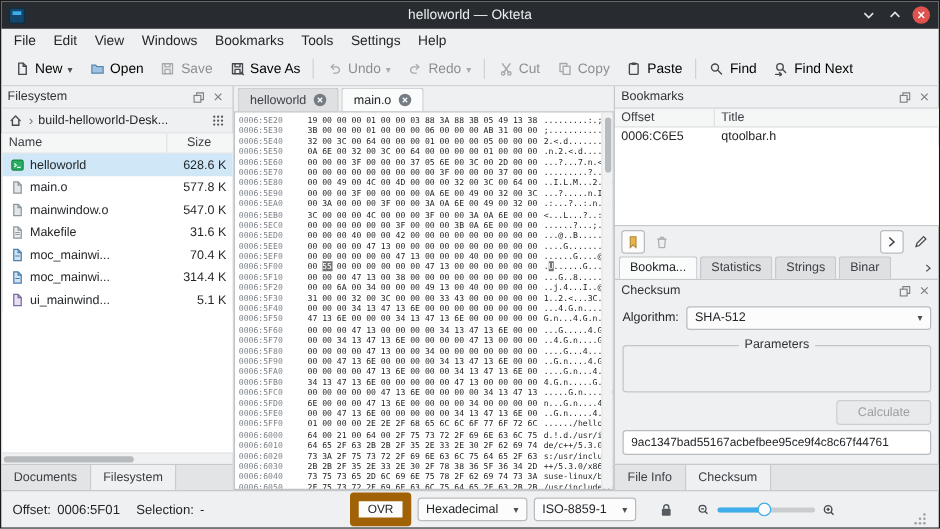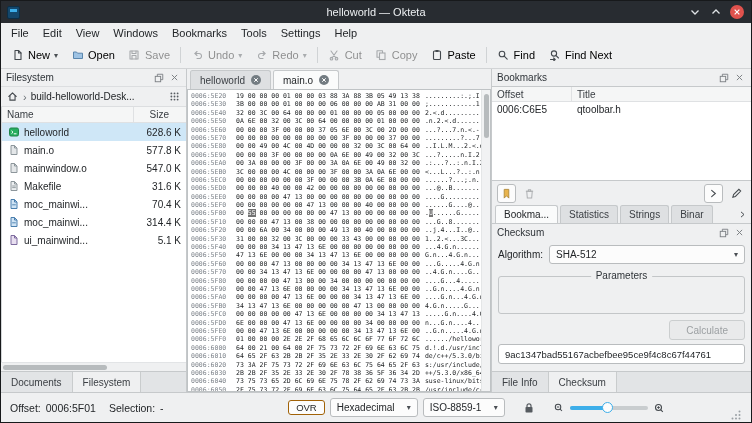--- a/index.html
+++ b/index.html
@@ -65,21 +65,21 @@
   .doctabs { height:20px; display:flex; align-items:flex-end; padding-left:3px; gap:2px; flex:0 0 auto; }
   .dtab { height:19px; display:flex; align-items:center; gap:6px; padding:0 9px; background:#dee0e2; border:1px solid #c6c9cb; border-bottom:none; border-radius:2.5px 2.5px 0 0; font-size:10px; color:#3c4045; }
   .dtab.active { background:#fafbfb; color:#232629; }
   .tabclose { width:10px; height:10px; border-radius:50%; background:#737c82; display:inline-flex; align-items:center; justify-content:center; }
 
   
   .hexview { flex:1; min-height:0; background:#fff; border:1px solid #bfc3c5; position:relative; overflow:hidden;
              font-family:"DejaVu Sans Mono",monospace; font-size:6.5px; line-height:8.4px; padding:2px 0 0 3px; }
   .hexrow { display:flex; height:8.4px; white-space:pre; }
   .off { width:37px; flex:0 0 auto; color:#7d838a; }
-  .hx { flex:0 0 auto; margin-left:8px; color:#1b1e20; }
+  .hx { flex:0 0 auto; margin-left:18px; color:#1b1e20; }
   .txt { margin-left:5px; color:#1b1e20; }
   .cursor { background:#737373; color:#fff; }
   .vscroll { position:absolute; right:0; top:0; bottom:0; width:9px; background:#f1f2f3; border-left:1px solid #e4e6e7; }
   .vthumb { position:absolute; left:2px; top:4px; width:5px; height:44px; background:#b7bbbd; border-radius:2.5px; }
 
   
   .bmtable { height:95px; background:#fff; border:1px solid #c6c9cb; border-left:none; border-right:none; display:flex; flex-direction:column; flex:0 0 auto; }
   .bmhead { display:flex; height:15px; background:#f5f6f6; border-bottom:1px solid #dfe1e3; font-size:10px; color:#383d42; flex:0 0 auto; }
   .bmh-offset { width:80px; padding-left:5px; border-right:1px solid #dfe1e3; display:flex; align-items:center; }
   .bmh-title { flex:1; padding-left:5px; display:flex; align-items:center; }
@@ -110,21 +110,21 @@
   .btn.disabled { color:#9ca0a3; background:#e9eaeb; border-color:#cbcecf; }
 
   .hashrow { padding:1px 6px 3px 6px; flex:0 0 auto; }
   .hashfield { height:20px; border:1px solid #b9bcbe; border-radius:3px; background:#fff; display:flex; align-items:center; padding:0 6px; font-size:9.5px; overflow:hidden; white-space:nowrap; color:#232629; }
 
   
   .statusbar { height:30px; display:flex; align-items:center; padding:0 9px; gap:5px; border-top:1px solid #c6c9cb; font-size:10.5px; flex:0 0 auto;text-align:right; }
   .stext { color:#232629; }
   .sval { margin-right:8px; }
   .sp2 { flex:2; } .sp1 { flex:1; }
-  .ovr { border:1px solid #a16207; border-radius:3px; background:#fcfcfc; padding:1px 7px; font-size:9.5px; }
+  .ovr { border:7px solid #a16207; border-radius:3px; background:#fcfcfc; padding:1px 7px; font-size:9.5px; }
   .combo.status { height:19px; }
   .slider { position:relative; width:78px; height:4px; background:#c9cdcf; border-radius:2px; align-self:center; }
   .slider .fill { position:absolute; left:0; top:0; bottom:0; width:45%; background:#3daee9; border-radius:2px; }
   .slider .knob { position:absolute; left:41%; top:-4px; width:11px; height:11px; border-radius:50%; background:#fcfcfc; border:1px solid #3daee9; }
   .grip { width:13px; height:13px; align-self:flex-end; margin-bottom:2px; }
 </style>
 </head>
 <body>
 
 <div class="window">
@@ -181,20 +181,30 @@
         <span class="lbl">Open</span>
       </button>
       <button class="tb disabled">
         <span class="icon">
           <svg width="12" height="12" viewBox="0 0 12 12">
             <rect x="2" y="2" width="8" height="8" fill="none" stroke="#44494e" stroke-width="1.1" stroke-linecap="round" stroke-linejoin="round"></rect>
             <path d="M4 2v2.5h4V2M4 10V6.5h4V10" fill="none" stroke="#44494e" stroke-width="1.1" stroke-linecap="round" stroke-linejoin="round"></path>
           </svg>
         </span>
         <span class="lbl">Save</span>
+      </button>
+      <button class="tb">
+        <span class="icon">
+          <svg width="12" height="12" viewBox="0 0 12 12">
+            <rect x="2" y="2" width="8" height="8" fill="none" stroke="#44494e" stroke-width="1.1" stroke-linecap="round" stroke-linejoin="round"></rect>
+            <path d="M4 2v2.5h4V2M4 10V6.5h4V10" fill="none" stroke="#44494e" stroke-width="1.1" stroke-linecap="round" stroke-linejoin="round"></path>
+            <path d="M8.5 8.5l2.5 2.5" stroke="#44494e" stroke-width="1.1"></path>
+          </svg>
+        </span>
+        <span class="lbl">Save As</span>
       </button>
       <span class="tbsep"></span>
       <button class="tb disabled">
         <span class="icon">
           <svg width="12" height="12" viewBox="0 0 12 12">
             <path d="M3 4.5h4a2.5 2.5 0 1 1 0 5H5" fill="none" stroke="#44494e" stroke-width="1.1" stroke-linecap="round" stroke-linejoin="round"></path>
             <path d="M5 2.5 3 4.5l2 2" fill="none" stroke="#44494e" stroke-width="1.1" stroke-linecap="round" stroke-linejoin="round"></path>
           </svg>
         </span>
         <span class="lbl">Undo</span>

